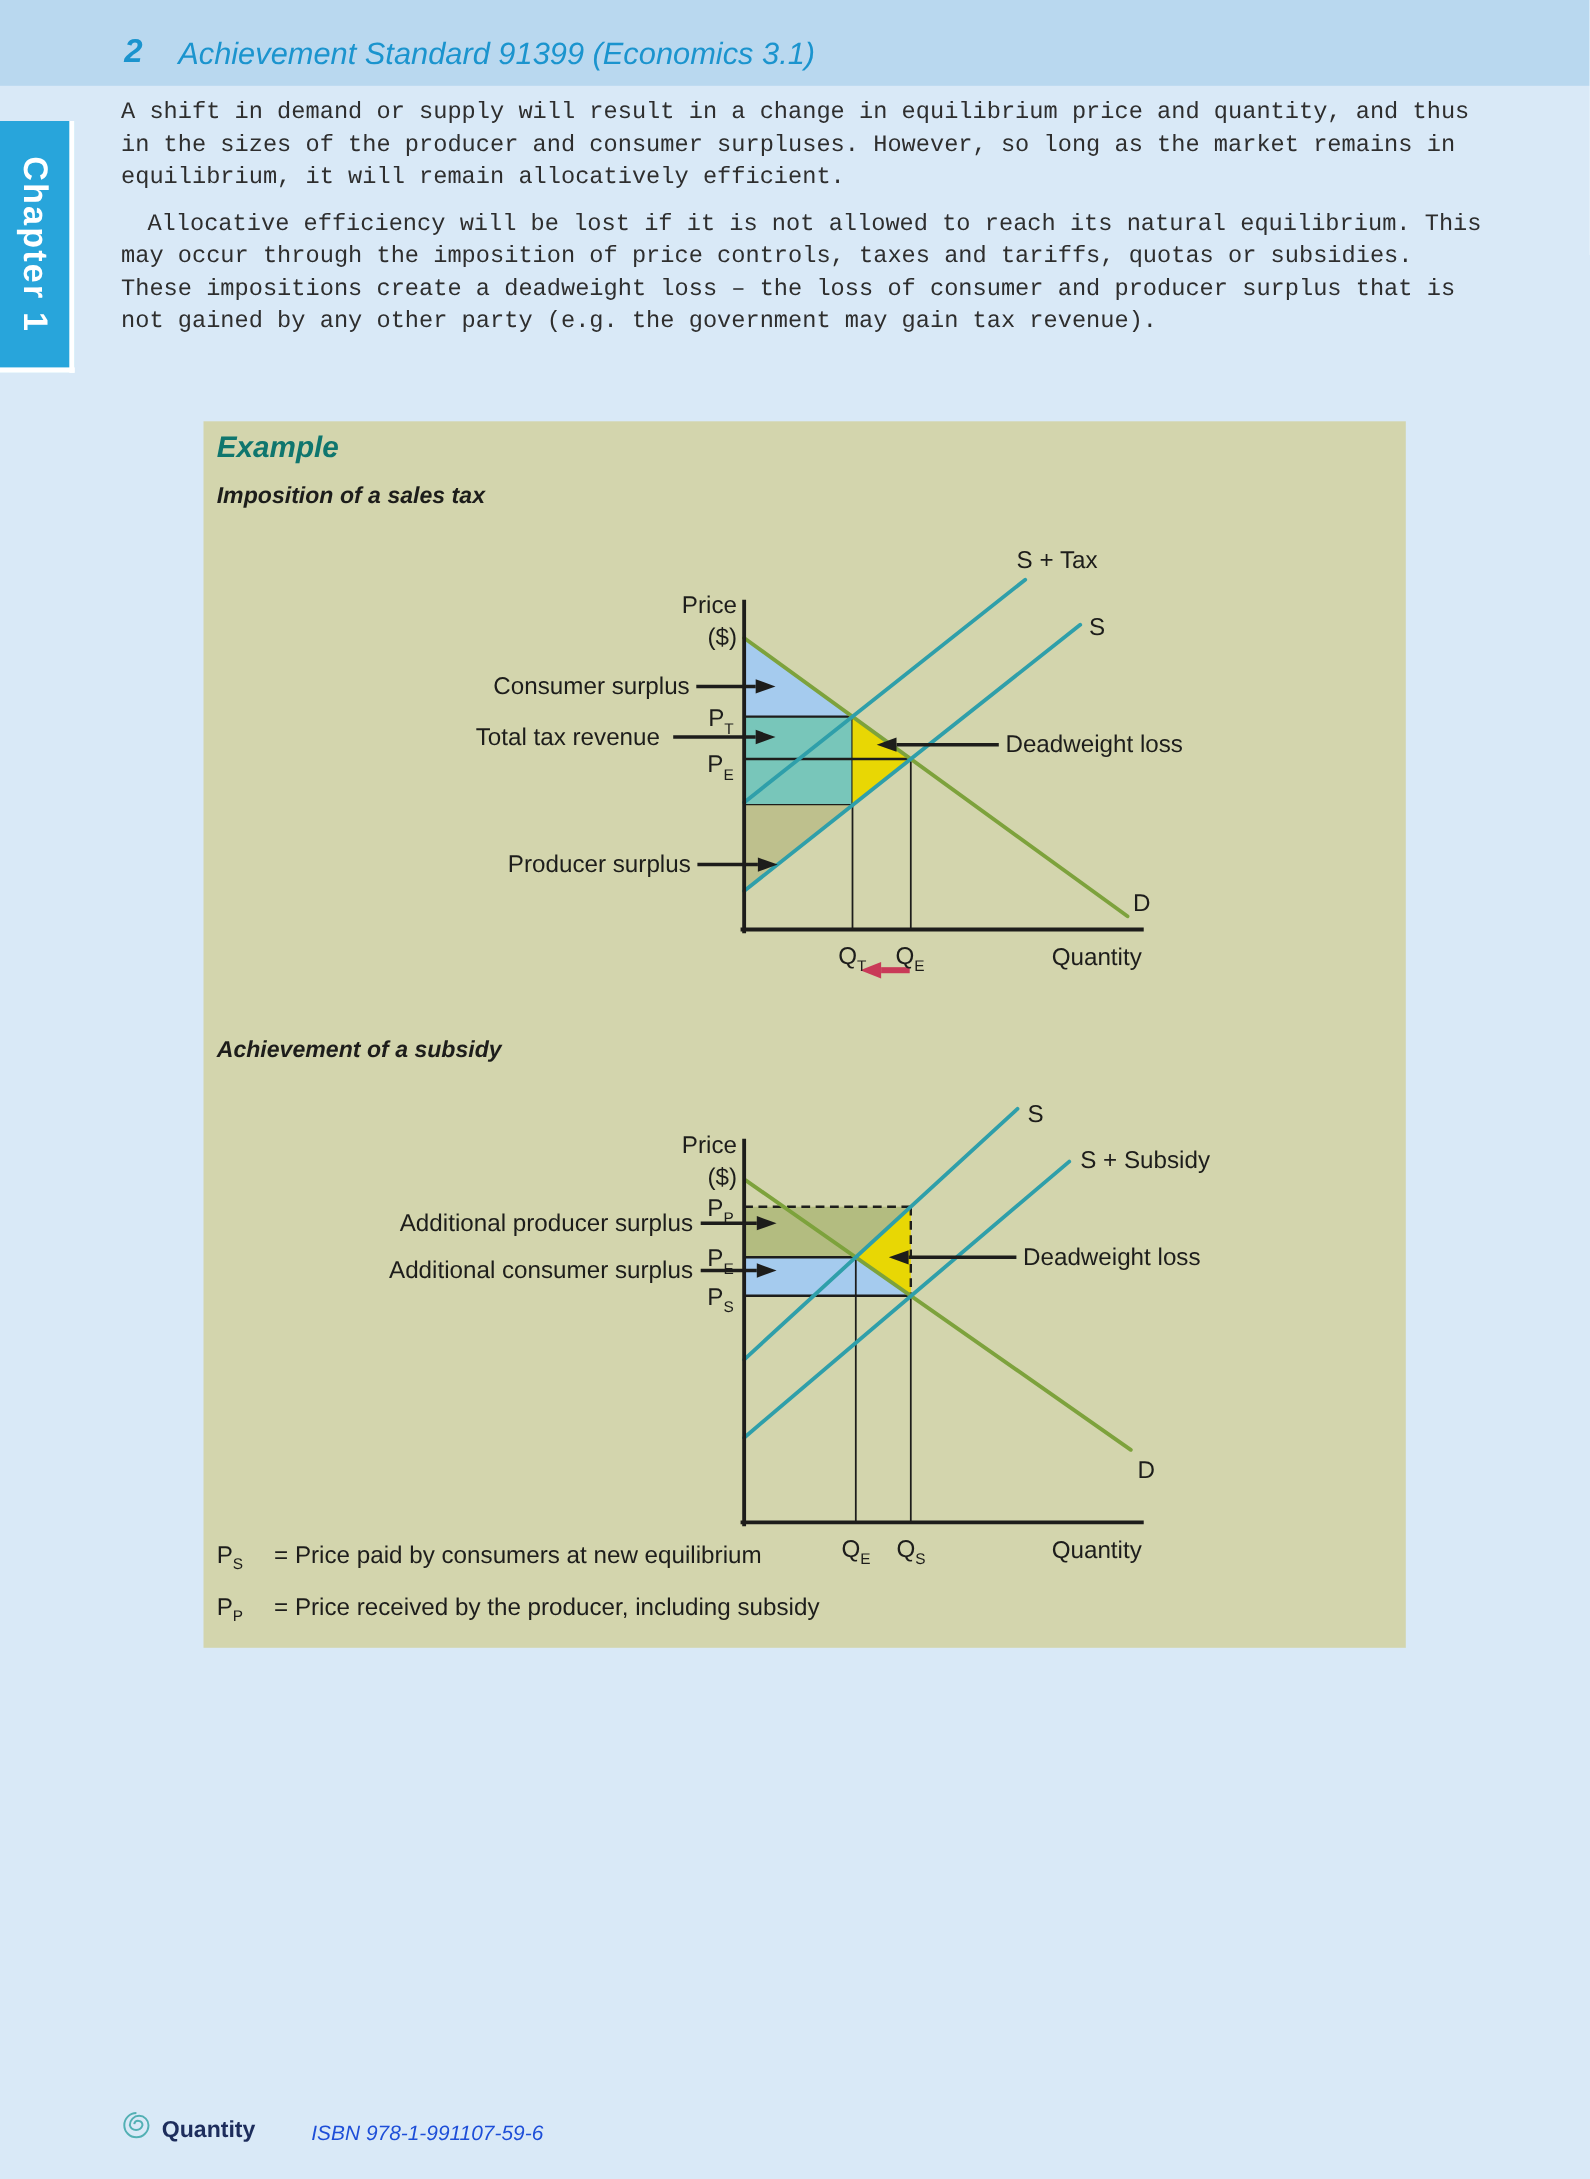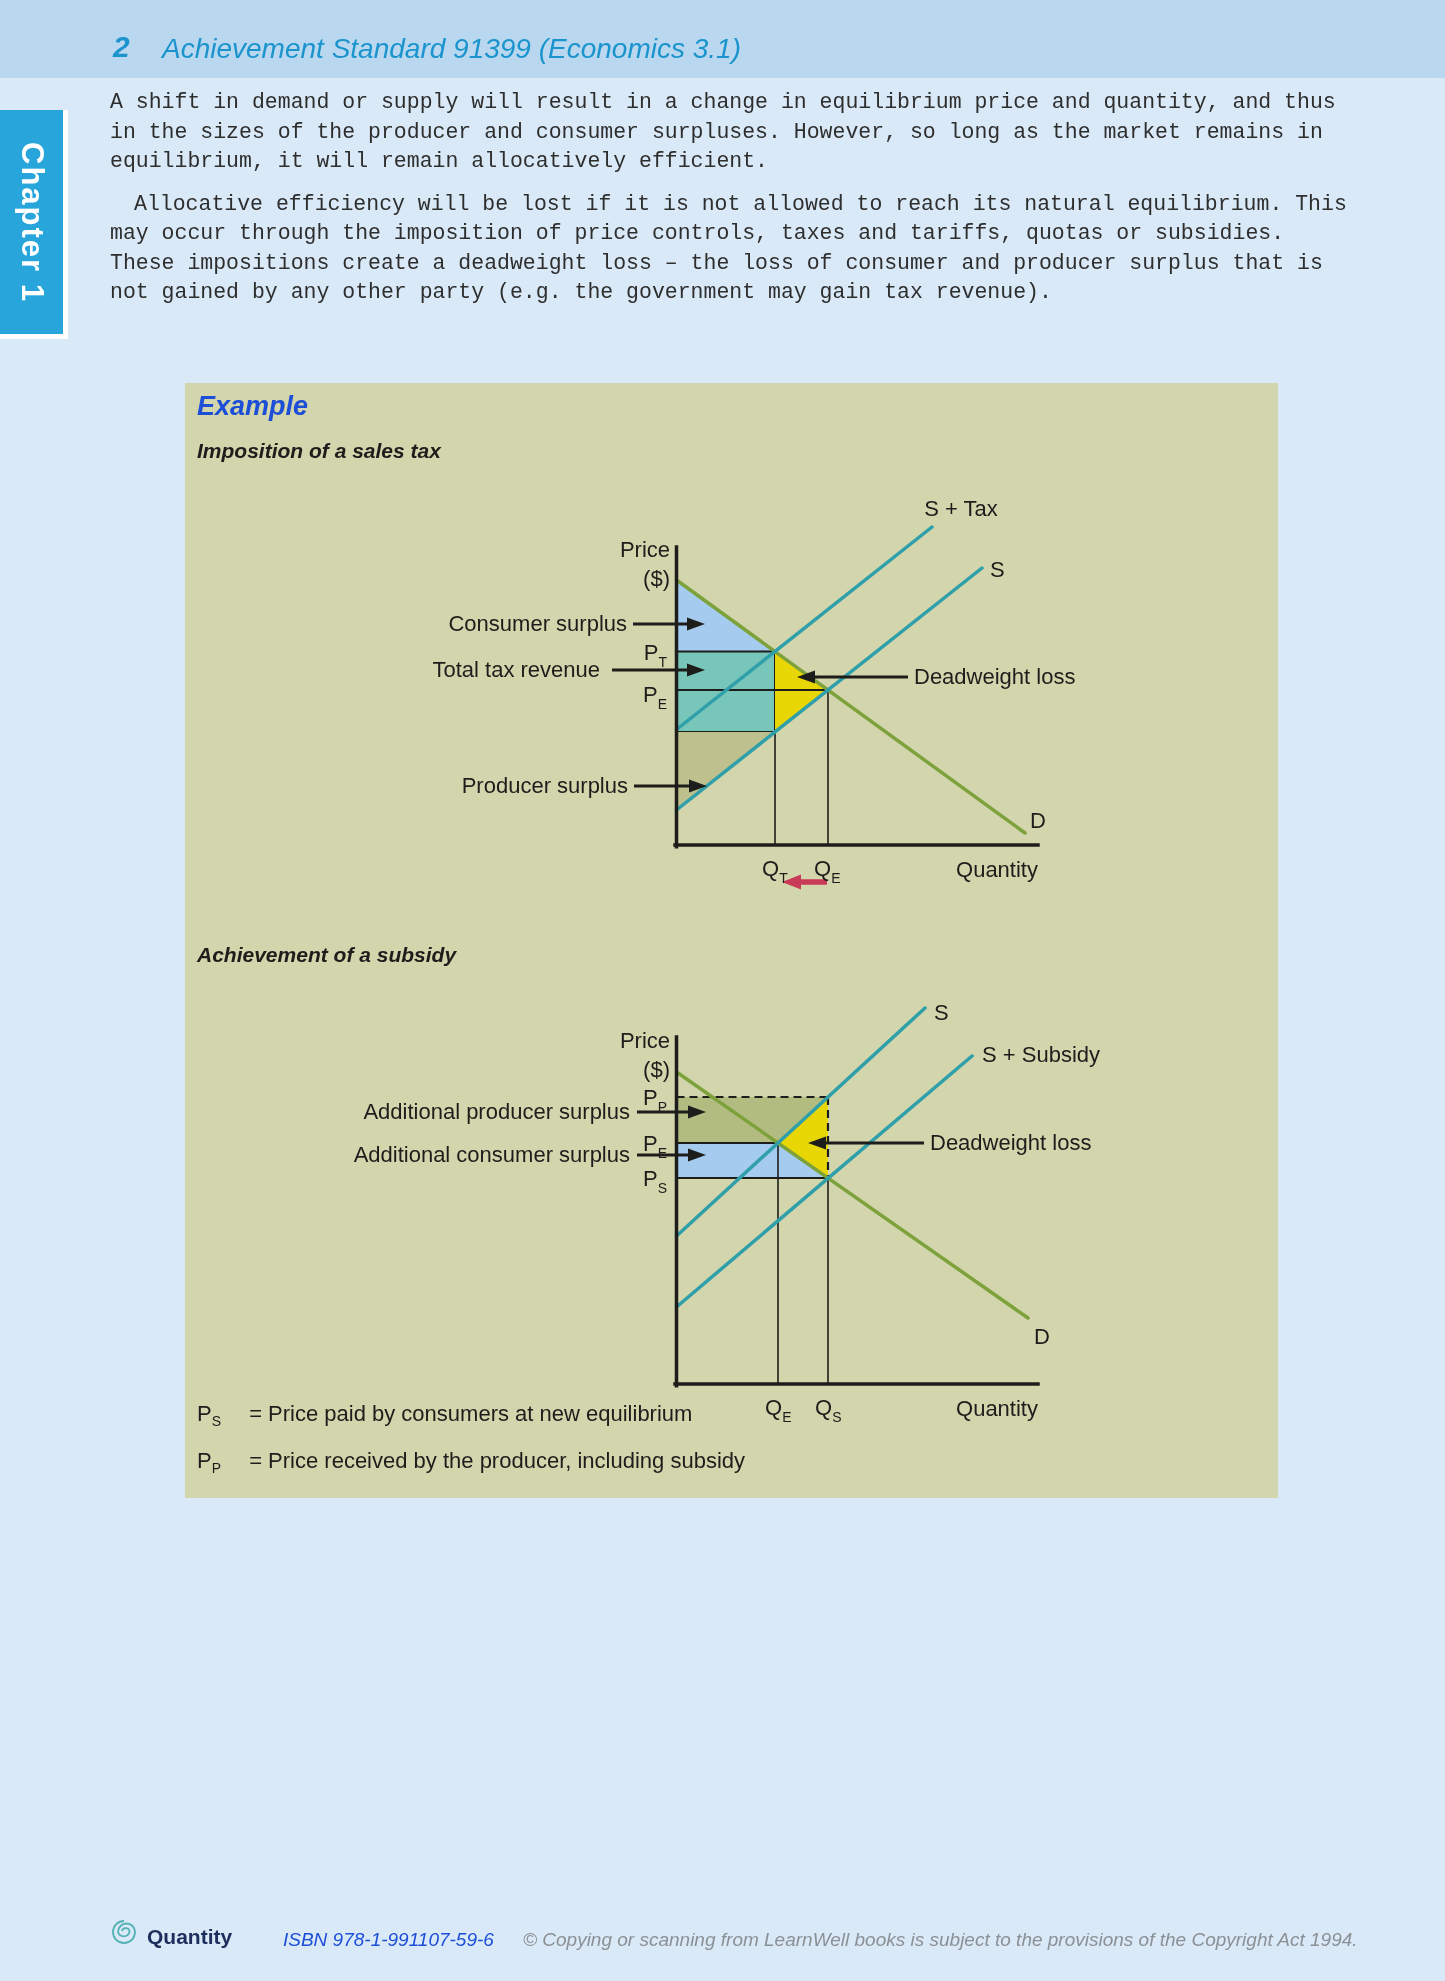--- a/index.html
+++ b/index.html
@@ -14,21 +14,21 @@
   .chapter-tab{left:0;top:110px;width:63px;height:224px;background:#28a5db;
     border-right:5px solid #ffffff;border-bottom:5px solid #ffffff;
     display:flex;align-items:center;justify-content:center;}
   .chapter-tab span{writing-mode:vertical-rl;color:#ffffff;font-size:31px;font-weight:600;letter-spacing:2px;}
 
   .body-text{left:110px;top:88px;width:1250px;color:#2e2e2e;font-size:21.5px;line-height:29.5px;}
   .body-text p{margin:0 0 13px 0;font-family:Liberation Mono, monospace;}
   .body-text p.indent{text-indent:24px;}
 
   .example-box{left:185px;top:383px;width:1093px;height:1115px;background:#d3d5ad;}
-  .example-heading{position:absolute;left:12px;top:8px;font-size:27px;font-weight:bold;font-style:italic;color:#1d4ed8;}
+  .example-heading{position:absolute;left:12px;top:8px;font-size:27px;font-weight:bold;font-style:italic;color:#0f766e;}
   .section-title{position:absolute;left:12px;font-size:21px;font-weight:bold;color:#1d1d1b;font-style:italic;}
   .section-title.s1{top:56px;}
   .section-title.s2{top:560px;}
 
   .legend{position:absolute;left:12px;top:1018px;color:#1d1d1b;}
   .legend-row{height:47px;font-size:22px;}
   .legend-row .sym{display:inline-block;width:46px;}
   .legend-row sub{font-size:14px;}
 
   
@@ -169,15 +169,14 @@
     <text class="t" text-anchor="end" x="630" y="1119">Additional producer surplus</text>
     <text class="t" text-anchor="end" x="630" y="1162">Additional consumer surplus</text>
     <text class="t" x="930" y="1150">Deadweight loss</text>
   </svg>
 
   <svg class="abs" style="left:110px;top:1918px;" width="28" height="28" viewBox="0 0 28 28">
     <path d="M 14 3 A 11 11 0 1 0 25 14 A 8.5 8.5 0 1 0 8 14 A 6 6 0 0 0 19.5 14 A 3.8 3.8 0 0 0 12 13" fill="none" stroke="#53b0b4" stroke-width="1.8"></path>
   </svg>
   <div class="abs footer-brand">Quantity</div>
   <div class="abs footer-isbn">ISBN 978-1-991107-59-6</div>
-  <div class="abs footer-notice">© Copying or scanning from LearnWell books is subject to the provisions of the Copyright Act 1994.</div>
 
 </div>
 
 </body></html>

